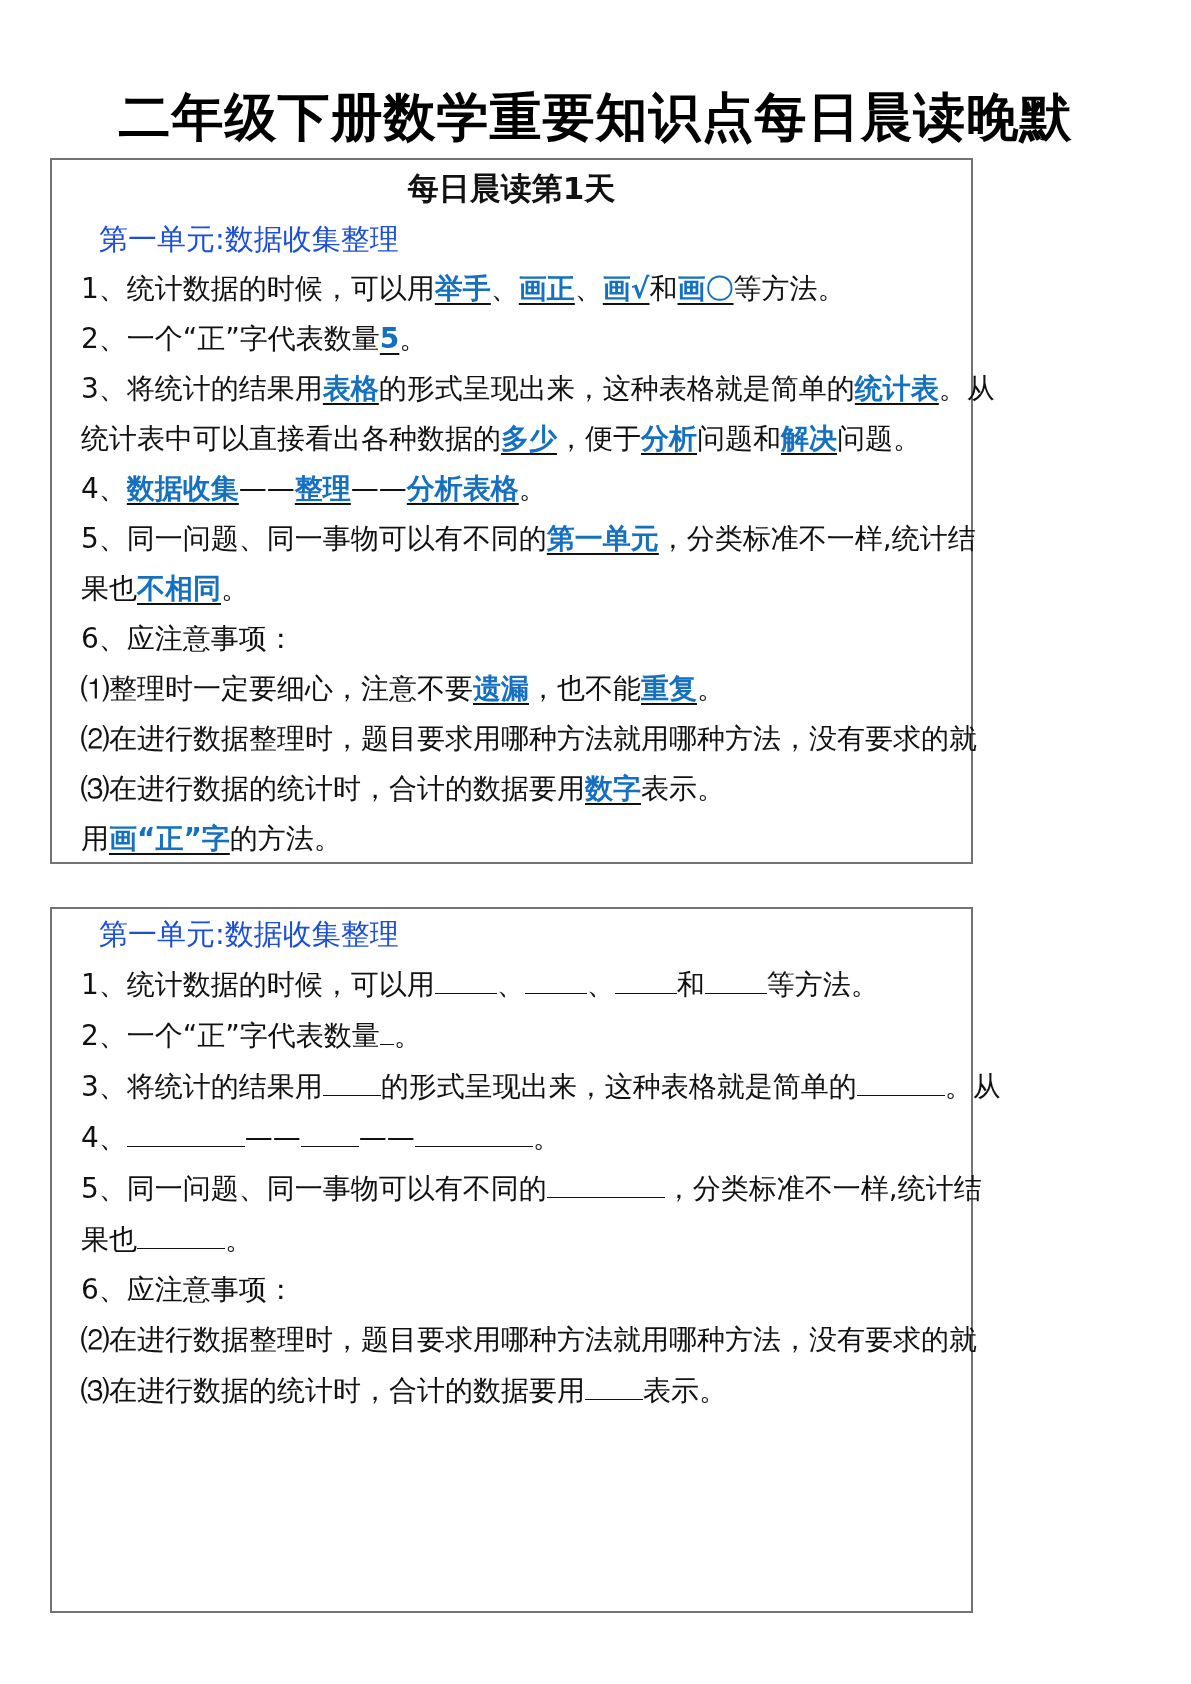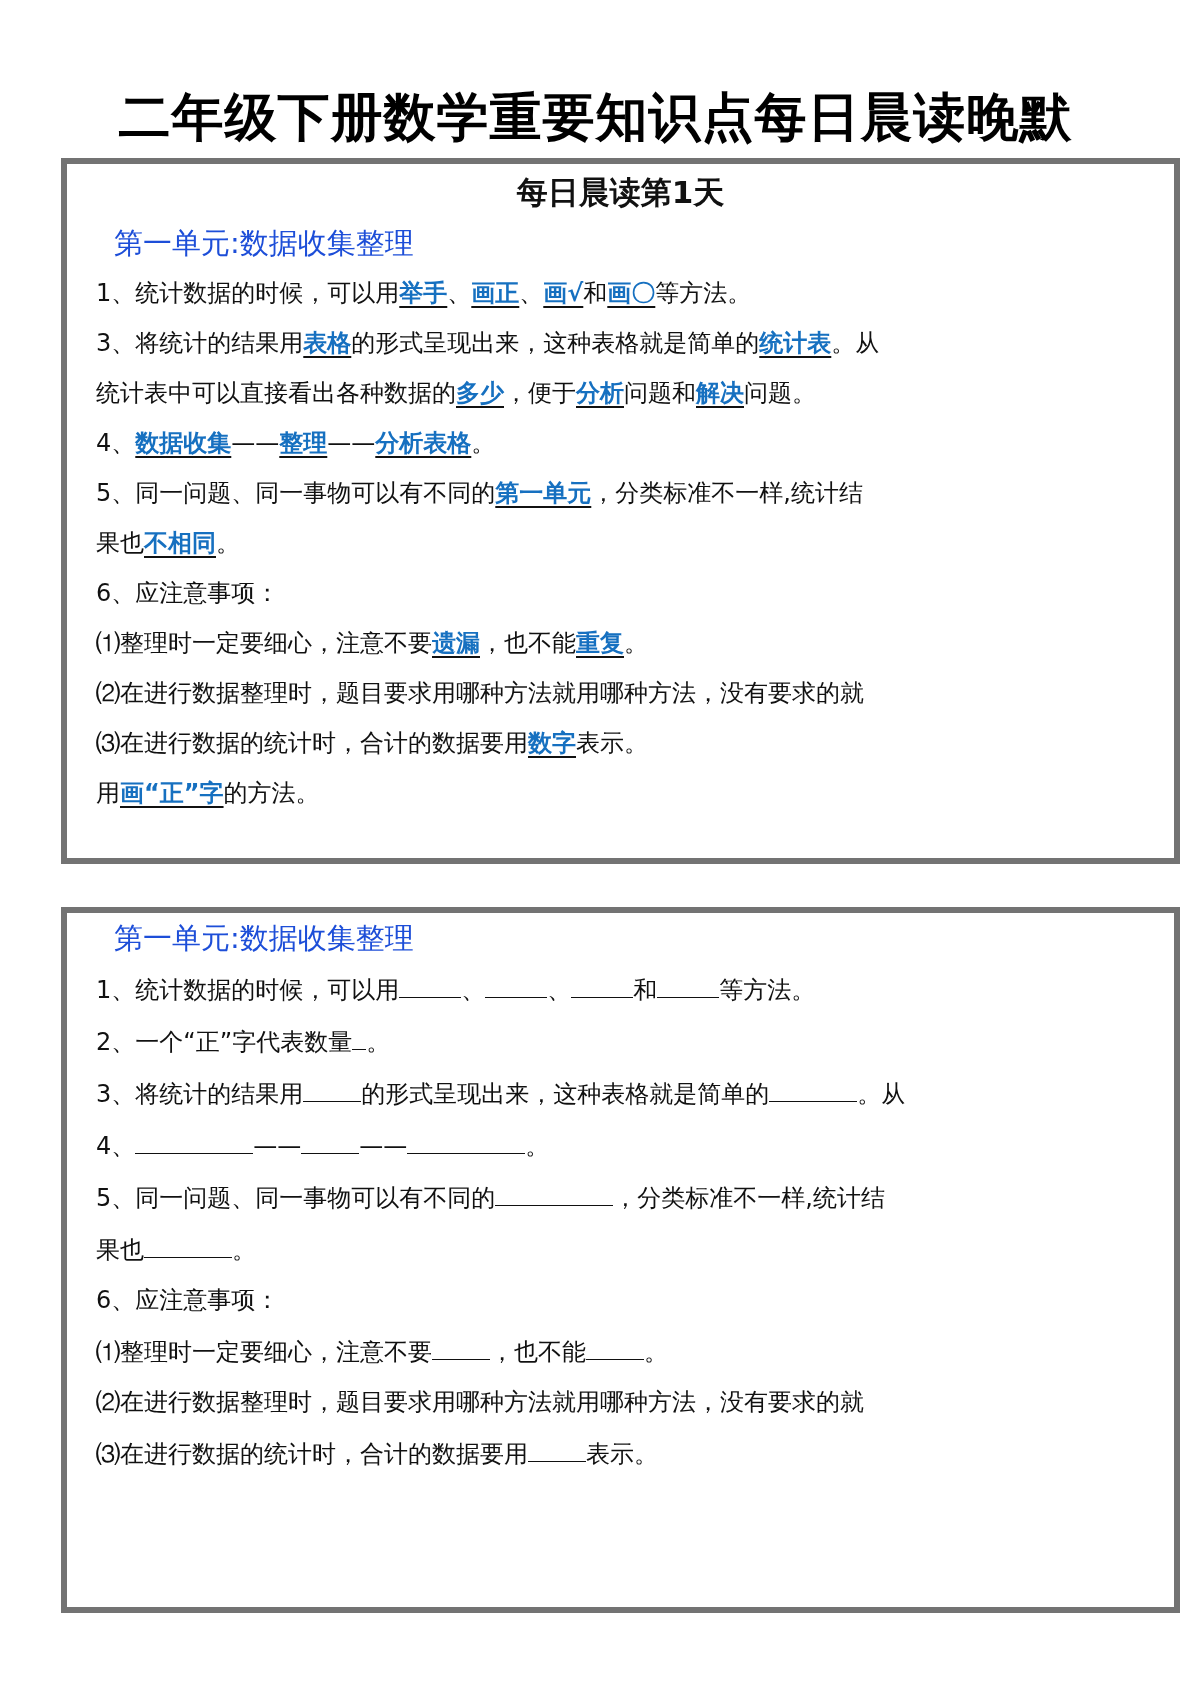--- a/index.html
+++ b/index.html
@@ -1,38 +1,39 @@
 <!DOCTYPE html>
 <html><head>
 <meta charset="utf-8">
 <style>
   html, body { margin:0; padding:0; background:#ffffff; }
   body { width:1191px; height:1684px; position:relative; overflow:hidden;
          font-family:"DejaVu Sans","Liberation Sans",sans-serif; color:#111; }
   .page-title { position:absolute; left:0; top:82px; width:1191px; text-align:center;
                 font-size:52px; font-weight:700; letter-spacing:1px; line-height:70px; color:#000; }
-  .card { position:absolute; left:61px; width:1119px; border:6px solid #737373; box-sizing:border-box; }
+  .card { position:absolute; left:50px; width:923px; border:2px solid #737373; box-sizing:border-box; }
   .card.morning { top:158px; height:706px; }
   .card.evening { top:907px; height:706px; }
   .card-title { text-align:center; font-size:31px; font-weight:bold; height:52px; line-height:52px; margin-top:2px; }
   .unit { color:#1d4ed8; font-size:29px; font-weight:normal; padding-left:47px; height:50px; line-height:50px; }
-  .line { font-size:24px; line-height:50px; padding-left:29px; padding-right:20px; white-space:nowrap; }
+  .line { font-size:28px; line-height:50px; padding-left:29px; padding-right:20px; white-space:nowrap; }
   .ans { color:#1670c0; font-weight:bold; text-decoration:underline; text-decoration-color:#111; text-decoration-thickness:1.5px; text-underline-offset:5px; }
   .blank { display:inline-block; border-bottom:1.5px solid #111; height:34px; vertical-align:baseline; }
 </style>
 </head>
 <body>
 
 <div class="page-title">二年级下册数学重要知识点每日晨读晚默</div>
 
 <div class="card morning">
   <div class="card-title">每日晨读第1天</div>
   <div class="unit">第一单元:数据收集整理</div>
   <div class="lines">
       <div class="line"><span>1、统计数据的时候，可以用</span><span class="ans">举手</span><span>、</span><span class="ans">画正</span><span>、</span><span class="ans">画√</span><span>和</span><span class="ans">画〇</span><span>等方法。</span></div>
+      <div class="line"><span>2、一个“正”字代表数量</span><span class="ans">5</span><span>。</span></div>
       <div class="line"><span>3、将统计的结果用</span><span class="ans">表格</span><span>的形式呈现出来，这种表格就是简单的</span><span class="ans">统计表</span><span>。从</span></div>
       <div class="line"><span>统计表中可以直接看出各种数据的</span><span class="ans">多少</span><span>，便于</span><span class="ans">分析</span><span>问题和</span><span class="ans">解决</span><span>问题。</span></div>
       <div class="line"><span>4、</span><span class="ans">数据收集</span><span>——</span><span class="ans">整理</span><span>——</span><span class="ans">分析表格</span><span>。</span></div>
       <div class="line"><span>5、同一问题、同一事物可以有不同的</span><span class="ans">第一单元</span><span>，分类标准不一样,统计结</span></div>
       <div class="line"><span>果也</span><span class="ans">不相同</span><span>。</span></div>
       <div class="line"><span>6、应注意事项：</span></div>
       <div class="line"><span>⑴整理时一定要细心，注意不要</span><span class="ans">遗漏</span><span>，也不能</span><span class="ans">重复</span><span>。</span></div>
       <div class="line"><span>⑵在进行数据整理时，题目要求用哪种方法就用哪种方法，没有要求的就</span></div>
       <div class="line"><span>⑶在进行数据的统计时，合计的数据要用</span><span class="ans">数字</span><span>表示。</span></div>
       <div class="line"><span>用</span><span class="ans">画“正”字</span><span>的方法。</span></div>
@@ -42,17 +43,16 @@
 <div class="card evening">
   <div class="unit">第一单元:数据收集整理</div>
   <div class="lines">
       <div class="line"><span>1、统计数据的时候，可以用</span><span class="blank" style="width: 62px;"></span><span>、</span><span class="blank" style="width: 62px;"></span><span>、</span><span class="blank" style="width: 62px;"></span><span>和</span><span class="blank" style="width: 62px;"></span><span>等方法。</span></div>
       <div class="line"><span>2、一个“正”字代表数量</span><span class="blank" style="width: 14px;"></span><span>。</span></div>
       <div class="line"><span>3、将统计的结果用</span><span class="blank" style="width: 58px;"></span><span>的形式呈现出来，这种表格就是简单的</span><span class="blank" style="width: 88px;"></span><span>。从</span></div>
       <div class="line"><span>4、</span><span class="blank" style="width: 118px;"></span><span>——</span><span class="blank" style="width: 58px;"></span><span>——</span><span class="blank" style="width: 118px;"></span><span>。</span></div>
       <div class="line"><span>5、同一问题、同一事物可以有不同的</span><span class="blank" style="width: 118px;"></span><span>，分类标准不一样,统计结</span></div>
       <div class="line"><span>果也</span><span class="blank" style="width: 88px;"></span><span>。</span></div>
       <div class="line"><span>6、应注意事项：</span></div>
-      <div class="line"><span>⑴整理时一定要细心，注意不要</span><span class="blank" style="width: 58px;"></span><span>，也不能</span><span class="blank" style="width: 58px;"></span><span>。</span></div>
       <div class="line"><span>⑵在进行数据整理时，题目要求用哪种方法就用哪种方法，没有要求的就</span></div>
       <div class="line"><span>⑶在进行数据的统计时，合计的数据要用</span><span class="blank" style="width: 58px;"></span><span>表示。</span></div>
     </div>
 </div>
 
 </body></html>

